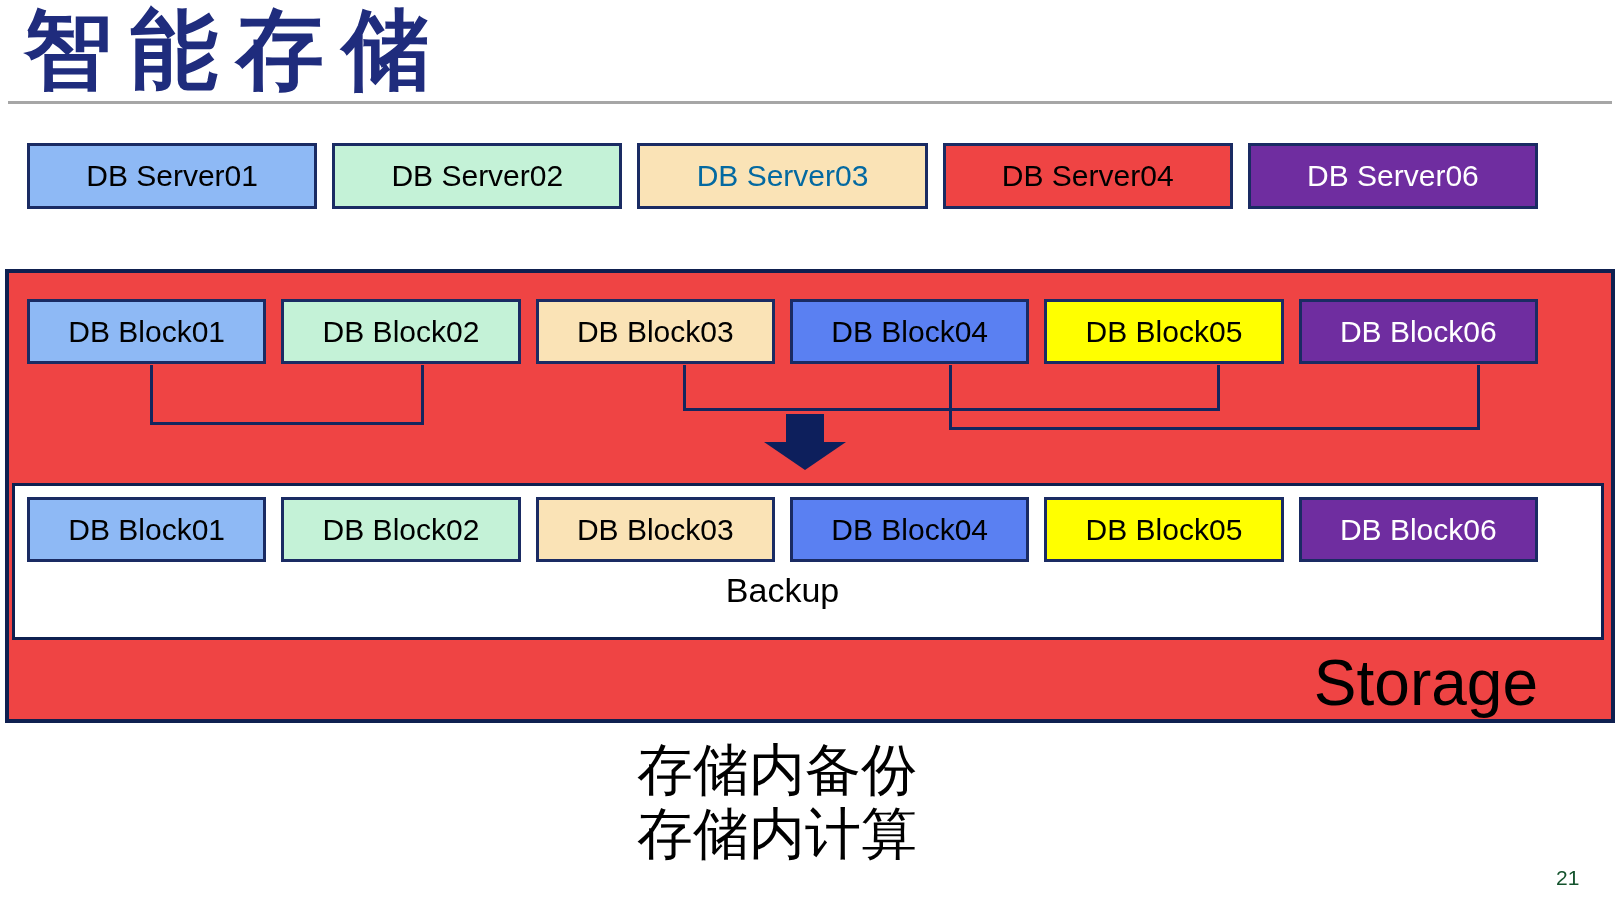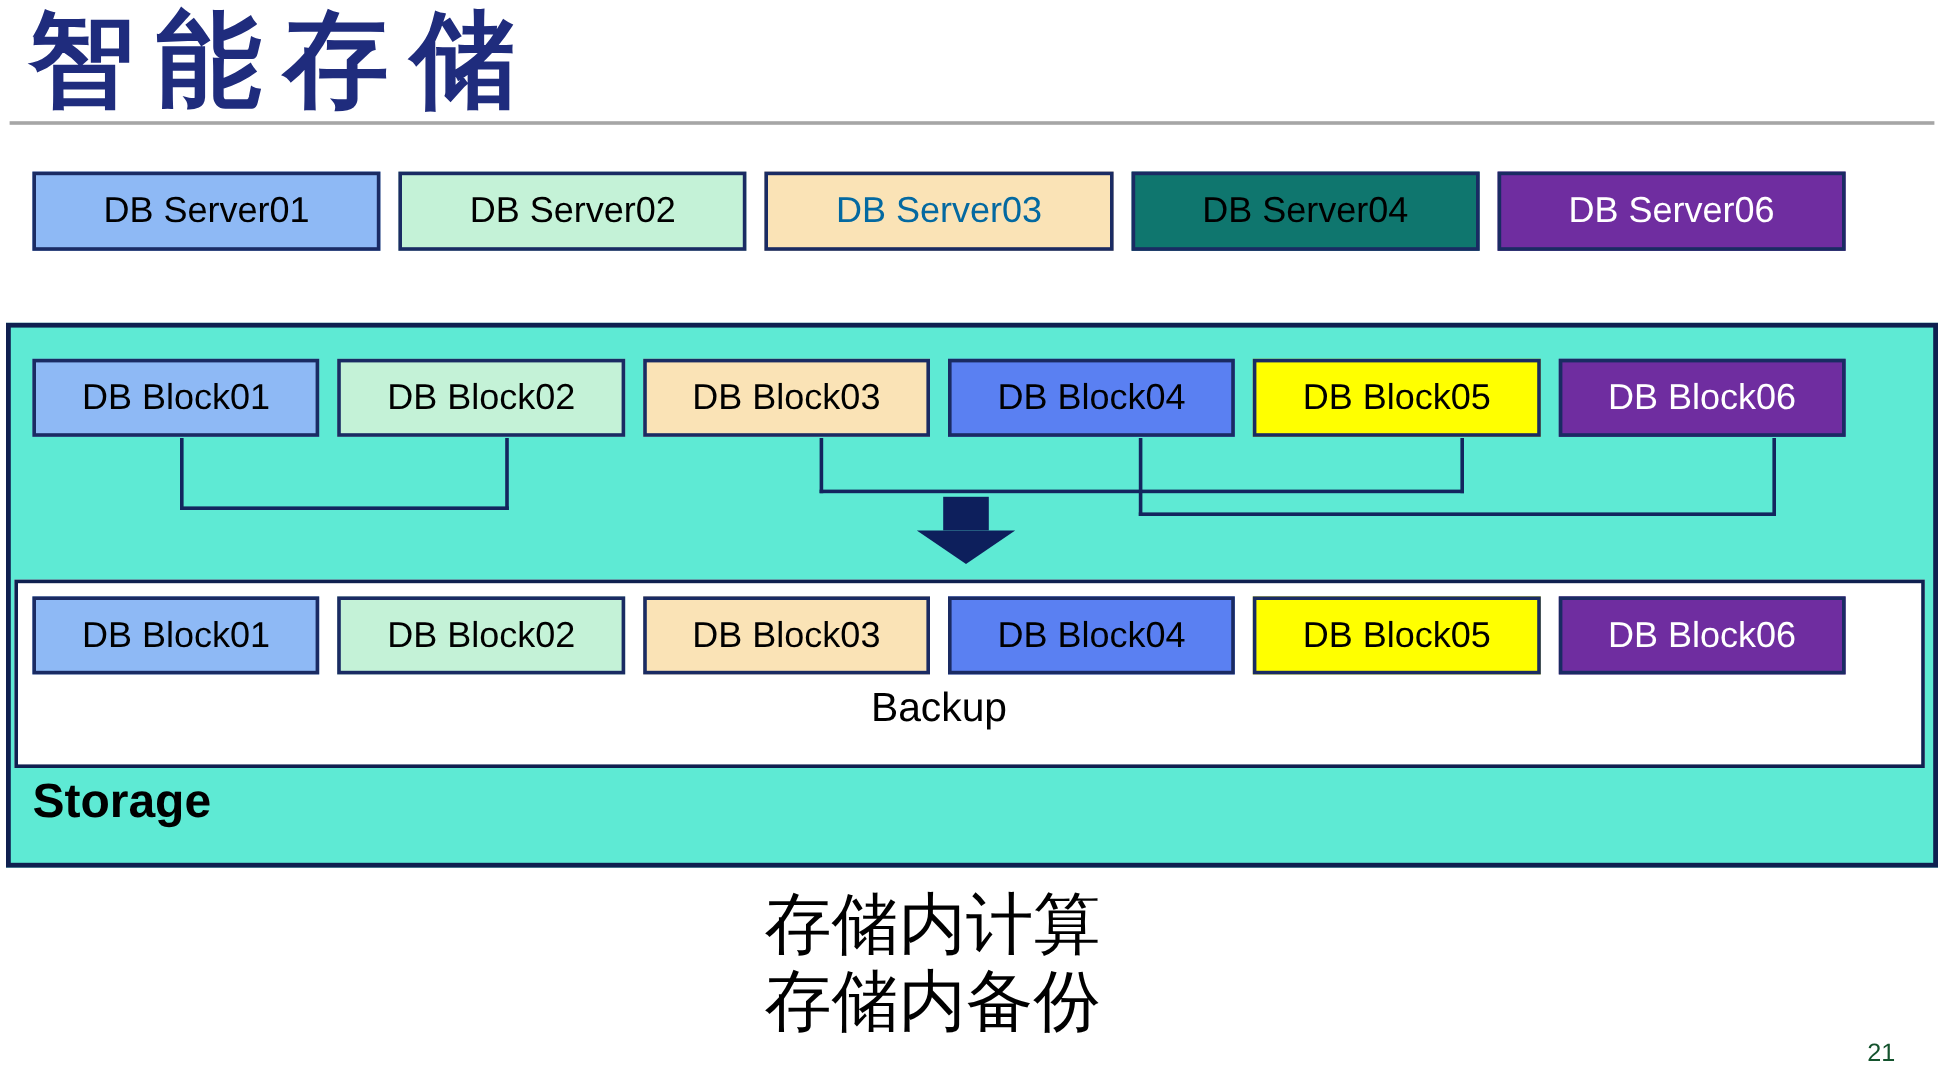--- a/index.html
+++ b/index.html
@@ -15,21 +15,21 @@
 
   .row{position:absolute;display:flex;gap:15px;}
   .row .box{
     flex:1;display:flex;align-items:center;justify-content:center;
     border:3px solid #1A2B63;font-size:30px;white-space:nowrap;
   }
   .servers{left:27px;top:143px;width:1511px;height:66px;}
 
   .panel{
     position:absolute;left:5px;top:269px;width:1602px;height:446px;
-    background:#5eead4;border:4px solid #0F2050;
+    background:#ef4444;border:4px solid #0F2050;
   }
   .blocks-top{left:18px;top:26px;width:1511px;height:65px;}
 
   .bracket{position:absolute;border:3px solid #13265E;border-top:none;}
   .bracket-1{left:141px;top:92px;width:268px;height:57px;}
   .bracket-2{left:674px;top:92px;width:531px;height:43px;}
   .bracket-3{left:940px;top:92px;width:525px;height:62px;}
 
   .arrow-stem{position:absolute;left:777px;top:141px;width:38px;height:28px;background:#0D1F5C;}
   .arrow-head{
@@ -41,40 +41,40 @@
   .backup-box{
     position:absolute;left:3px;top:210px;width:1586px;height:151px;
     background:#ffffff;border:3px solid #0F2050;
   }
   .blocks-bottom{left:12px;top:11px;width:1511px;height:65px;}
   .backup-label{
     position:absolute;left:12px;top:85px;width:1511px;text-align:center;
     font-size:34px;color:#000;
   }
   .storage-label{
-    position:absolute;left:18px;top:373px;width:1511px;text-align:left;
-    font-size:40px;font-weight:700;color:#000;
+    position:absolute;left:18px;top:373px;width:1511px;text-align:right;
+    font-size:64px;font-weight:400;color:#000;
   }
 
   .caption{position:absolute;left:637px;top:738px;font-size:56px;line-height:64px;color:#000;white-space:nowrap;}
   .page-number{position:absolute;left:1556px;top:866px;font-size:21px;color:#14532d;}
 </style>
 </head>
 <body>
 
 <div class="canvas">
 
   <div class="title">智能存储</div>
   <div class="rule"></div>
 
   <div class="row servers">
     <div class="box" style="background:#8EB9F5;color:#000000">DB Server01</div>
     <div class="box" style="background:#C4F2D7;color:#000000">DB Server02</div>
     <div class="box" style="background:#FAE3B6;color:#0369a1">DB Server03</div>
-    <div class="box" style="background:#0f766e;color:#000000">DB Server04</div>
+    <div class="box" style="background:#ef4444;color:#000000">DB Server04</div>
     <div class="box" style="background:#6F2DA0;color:#FFFFFF">DB Server06</div>
   </div>
 
   <div class="panel">
 
     <div class="row blocks-top">
       <div class="box" style="background:#8EB9F5;color:#000000">DB Block01</div>
       <div class="box" style="background:#C4F2D7;color:#000000">DB Block02</div>
       <div class="box" style="background:#FAE3B6;color:#000000">DB Block03</div>
       <div class="box" style="background:#5A80F2;color:#000000">DB Block04</div>
@@ -98,18 +98,18 @@
         <div class="box" style="background:#FFFF00;color:#000000">DB Block05</div>
         <div class="box" style="background:#6F2DA0;color:#FFFFFF">DB Block06</div>
       </div>
       <div class="backup-label">Backup</div>
     </div>
 
     <div class="storage-label">Storage</div>
   </div>
 
   <div class="caption">
+    <div>存储内备份</div>
     <div>存储内计算</div>
-    <div>存储内备份</div>
   </div>
 
   <div class="page-number">21</div>
 </div>
 
 </body></html>

